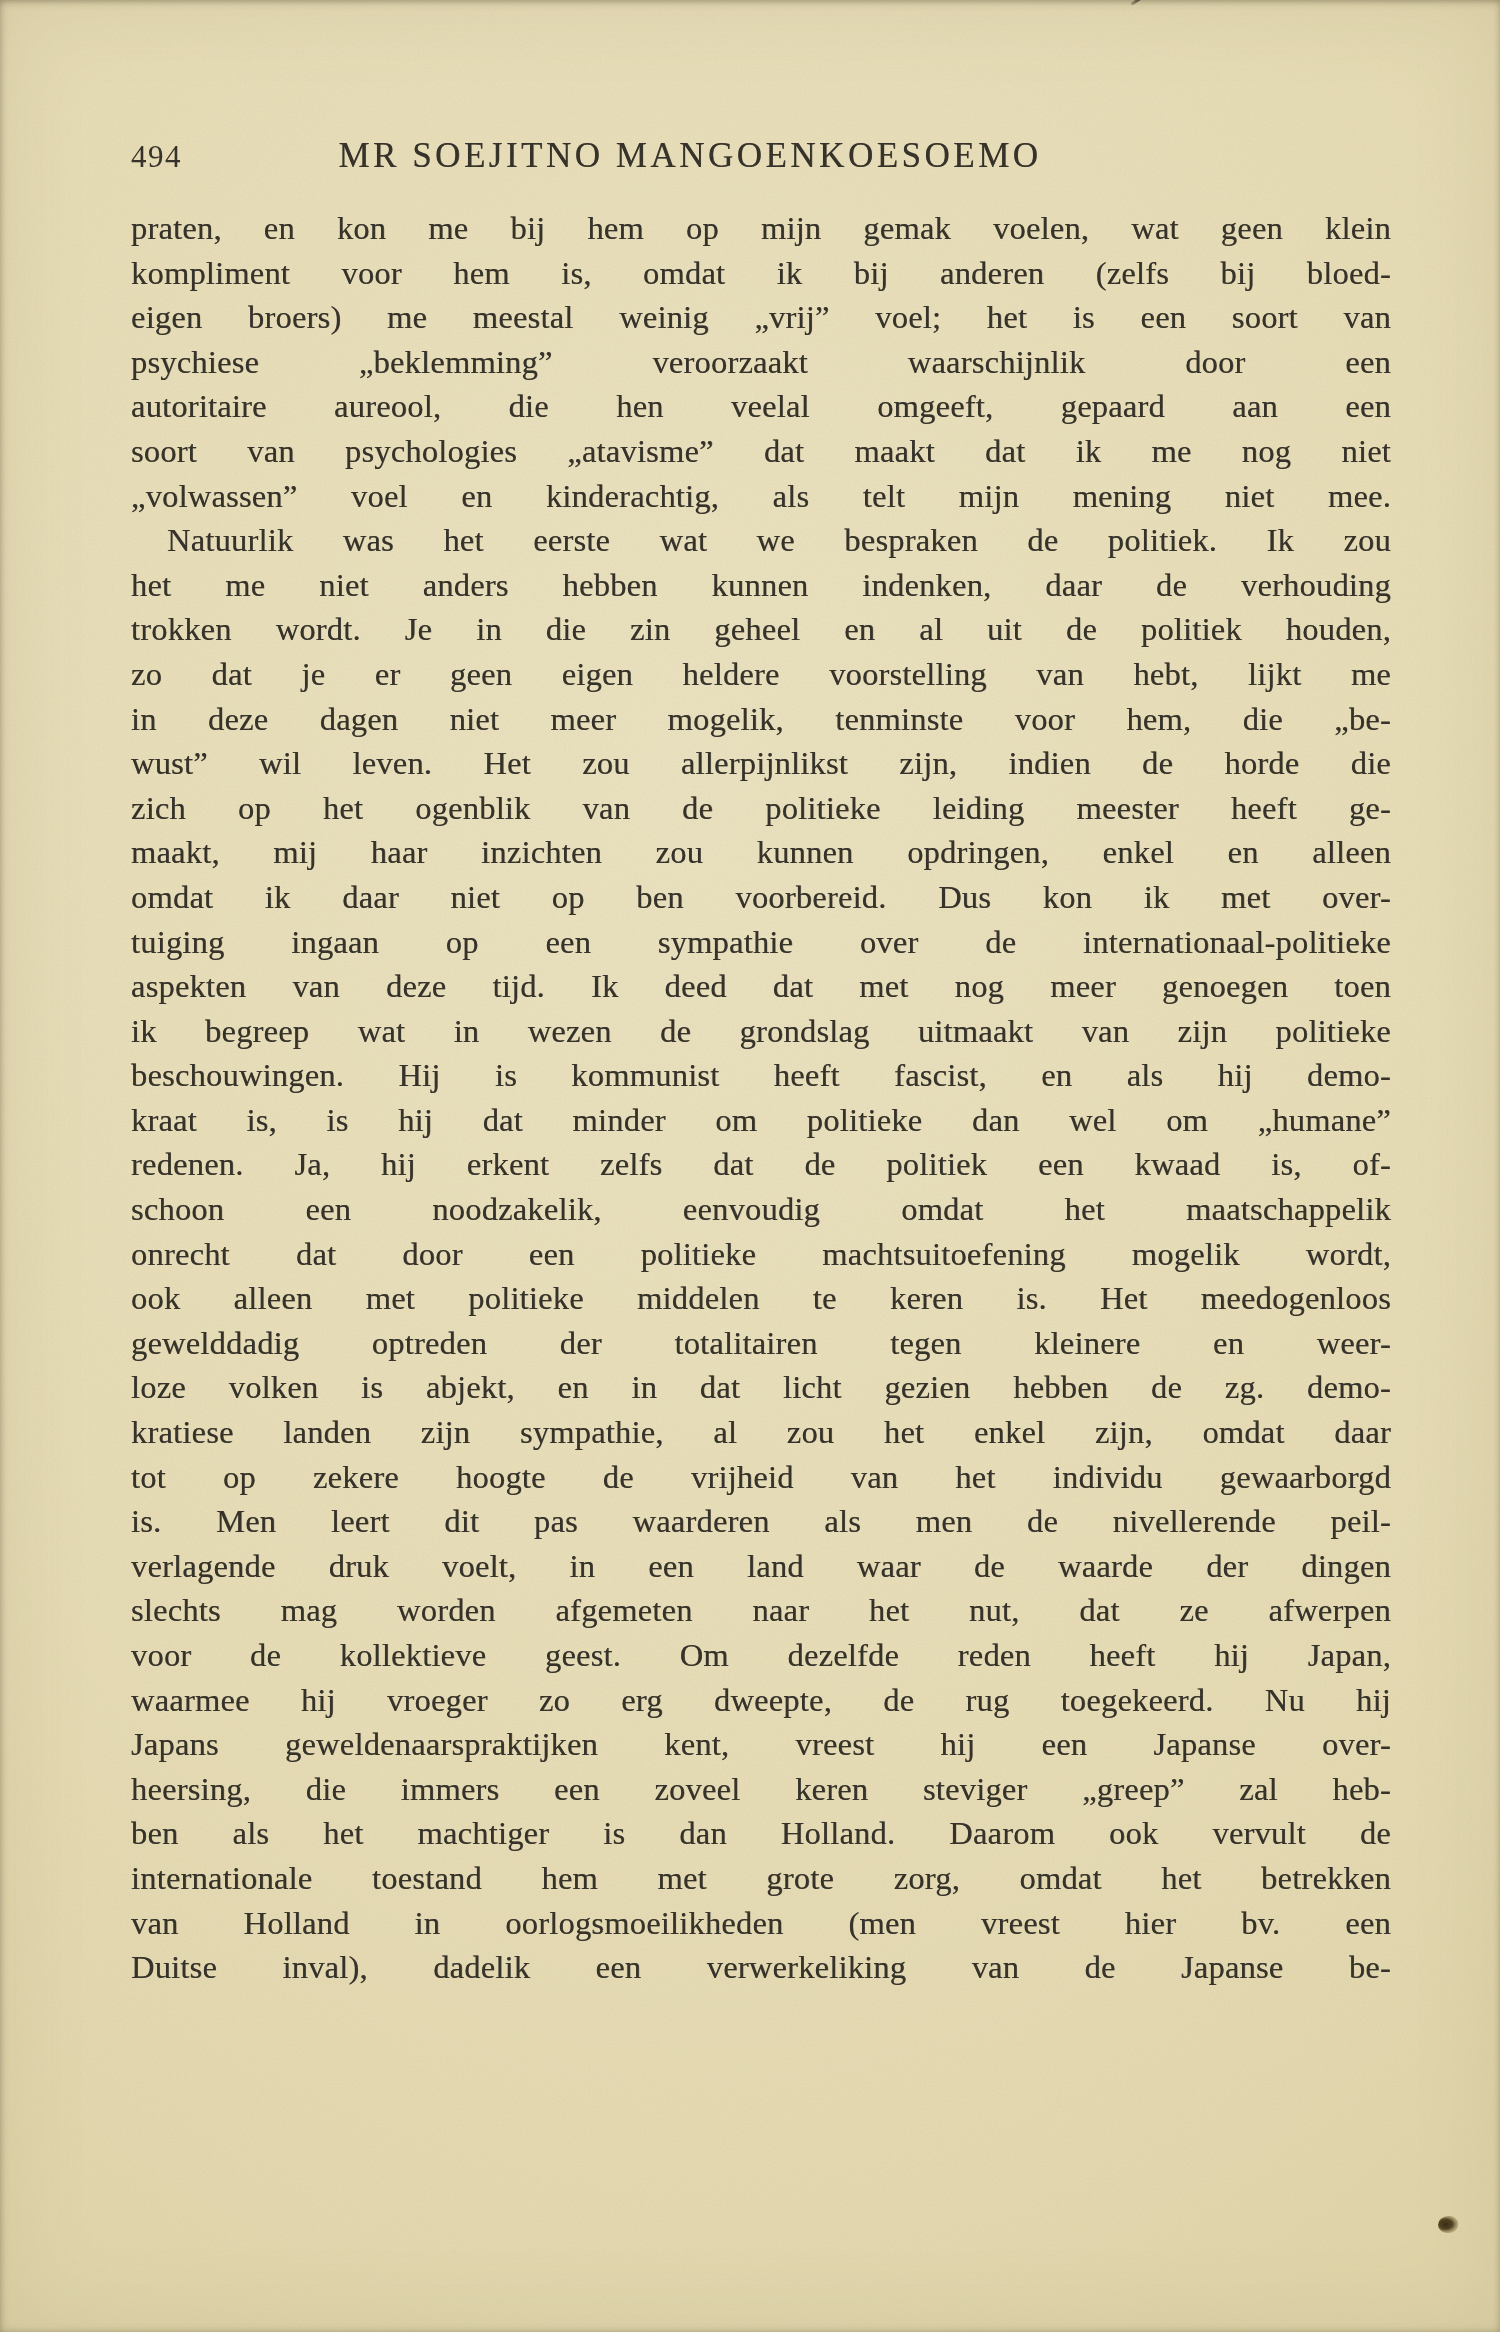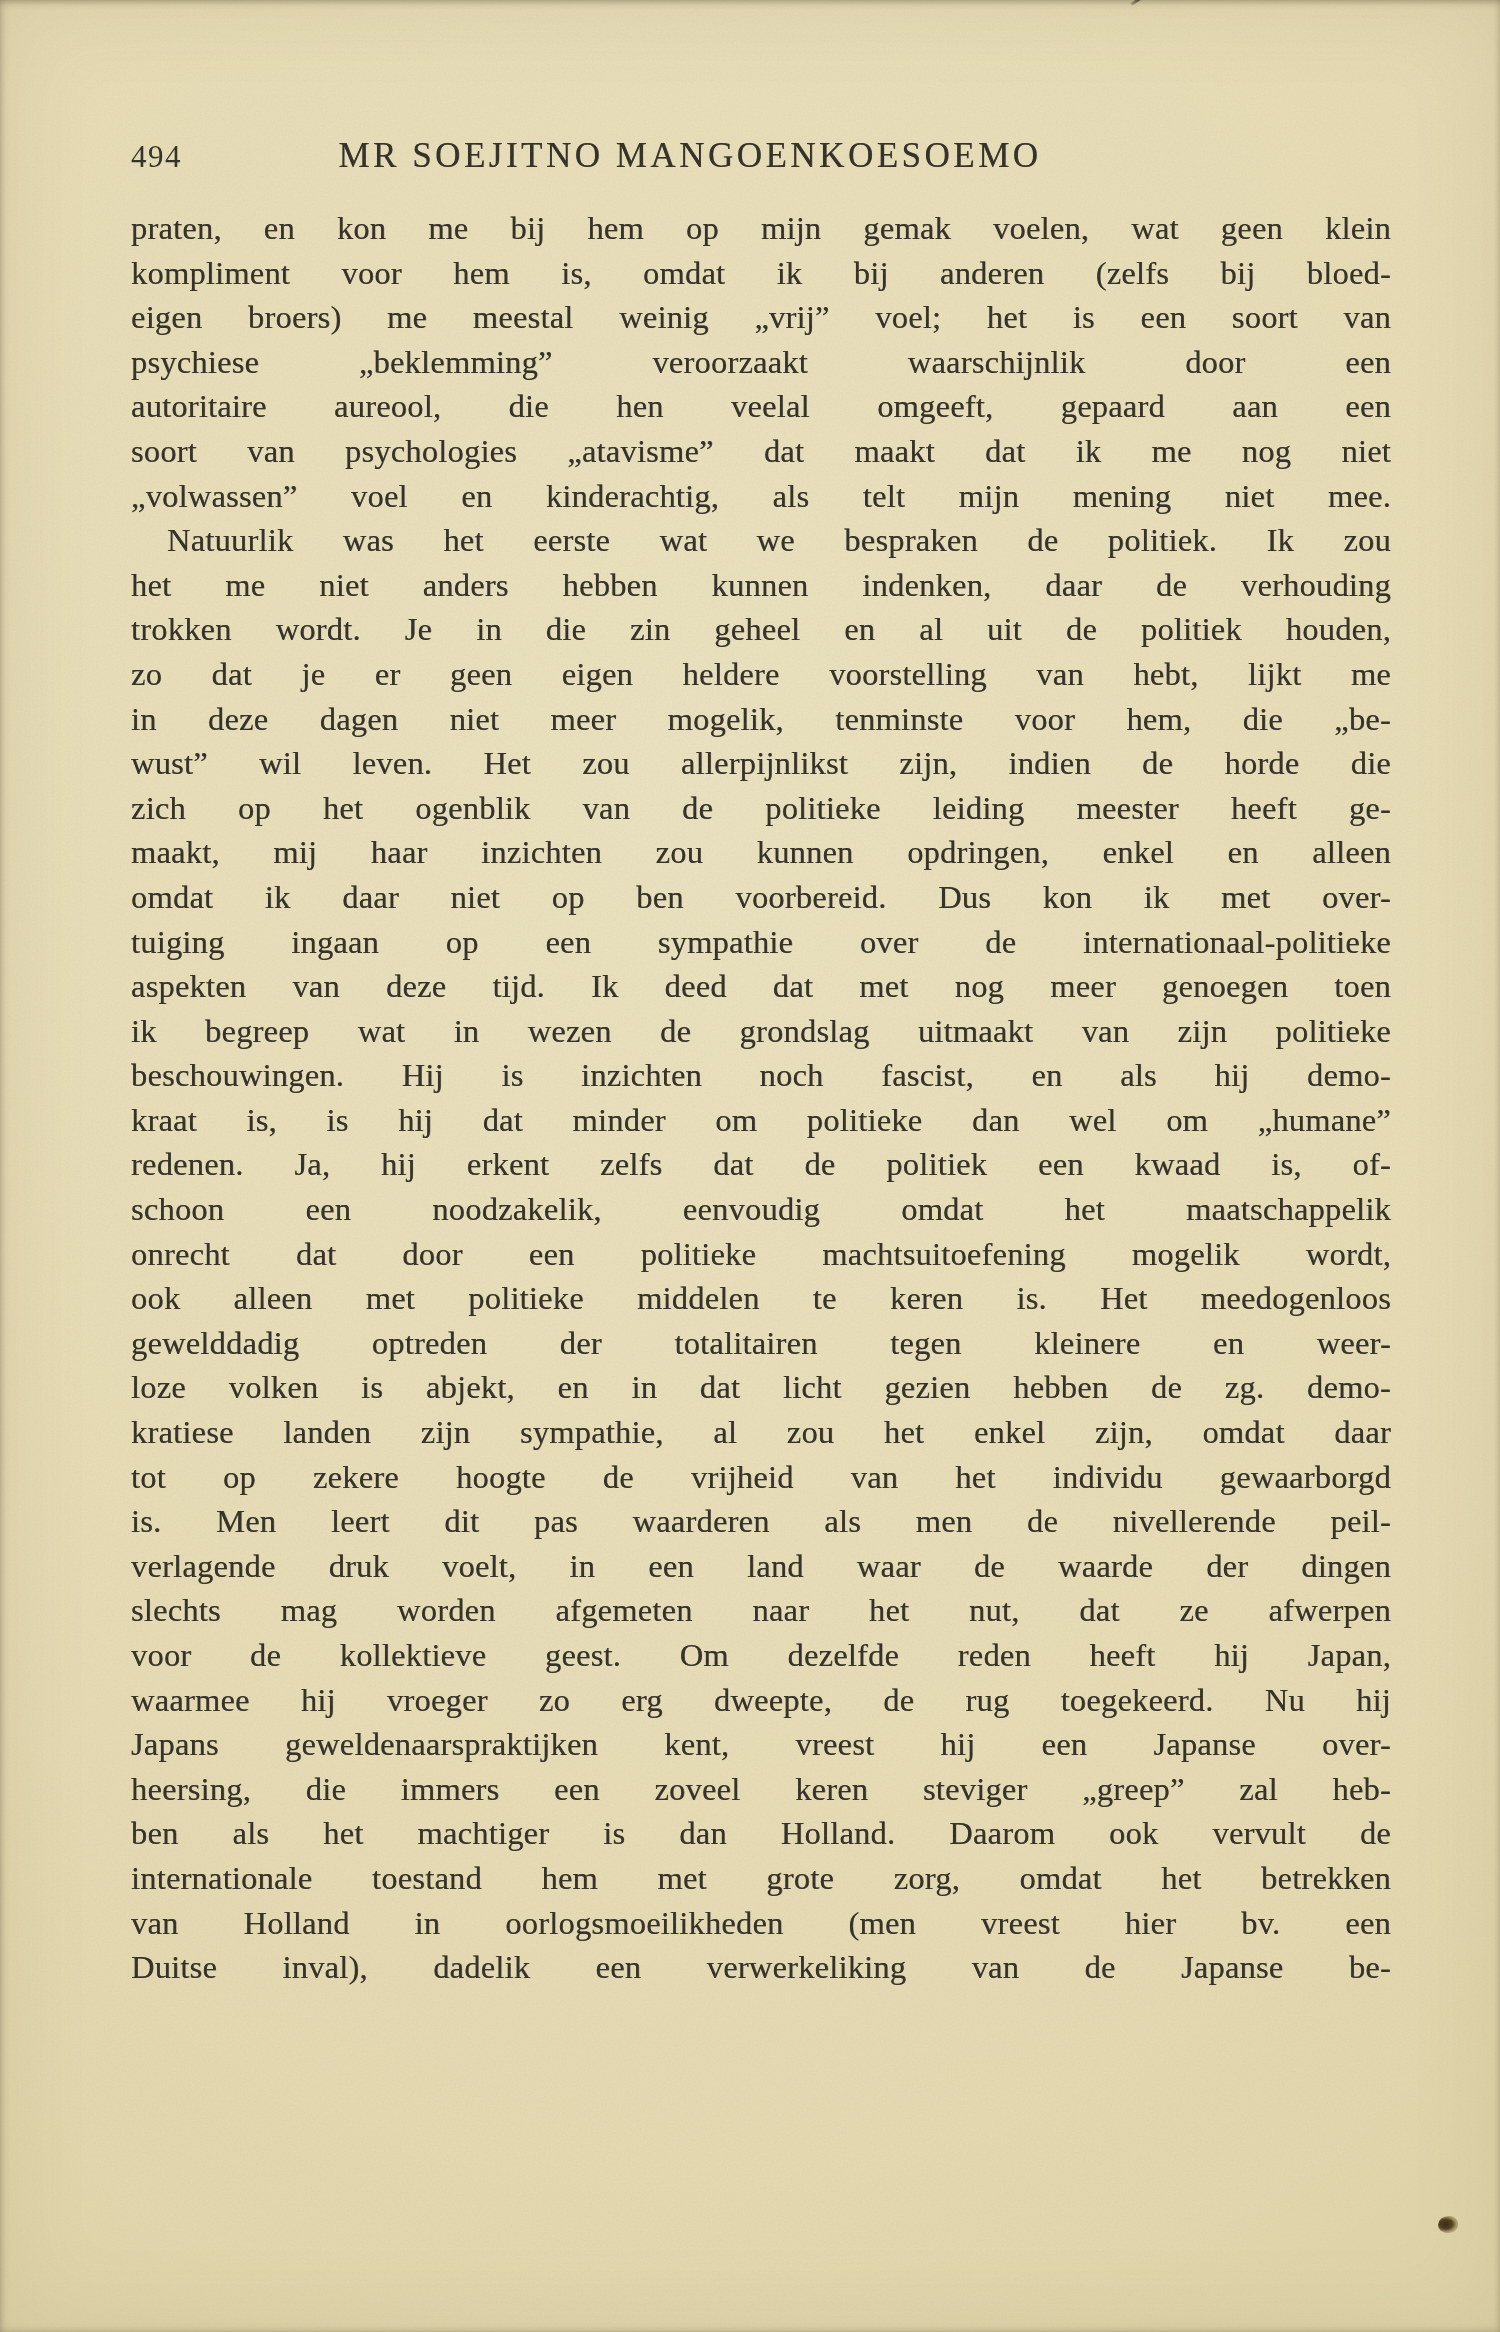--- a/index.html
+++ b/index.html
@@ -132,21 +132,21 @@
       <div class="line">maakt, mij haar inzichten zou kunnen opdringen, enkel en alleen</div>
 
       <div class="line">omdat ik daar niet op ben voorbereid. Dus kon ik met over-</div>
 
       <div class="line">tuiging ingaan op een sympathie over de internationaal-politieke</div>
 
       <div class="line">aspekten van deze tijd. Ik deed dat met nog meer genoegen toen</div>
 
       <div class="line">ik begreep wat in wezen de grondslag uitmaakt van zijn politieke</div>
 
-      <div class="line">beschouwingen. Hij is inzichten noch fascist, en als hij demo-</div>
+      <div class="line">beschouwingen. Hij is kommunist heeft fascist, en als hij demo-</div>
 
       <div class="line">kraat is, is hij dat minder om politieke dan wel om „humane”</div>
 
       <div class="line">redenen. Ja, hij erkent zelfs dat de politiek een kwaad is, of-</div>
 
       <div class="line">schoon een noodzakelik, eenvoudig omdat het maatschappelik</div>
 
       <div class="line">onrecht dat door een politieke machtsuitoefening mogelik wordt,</div>
 
       <div class="line">ook alleen met politieke middelen te keren is. Het meedogenloos</div>

